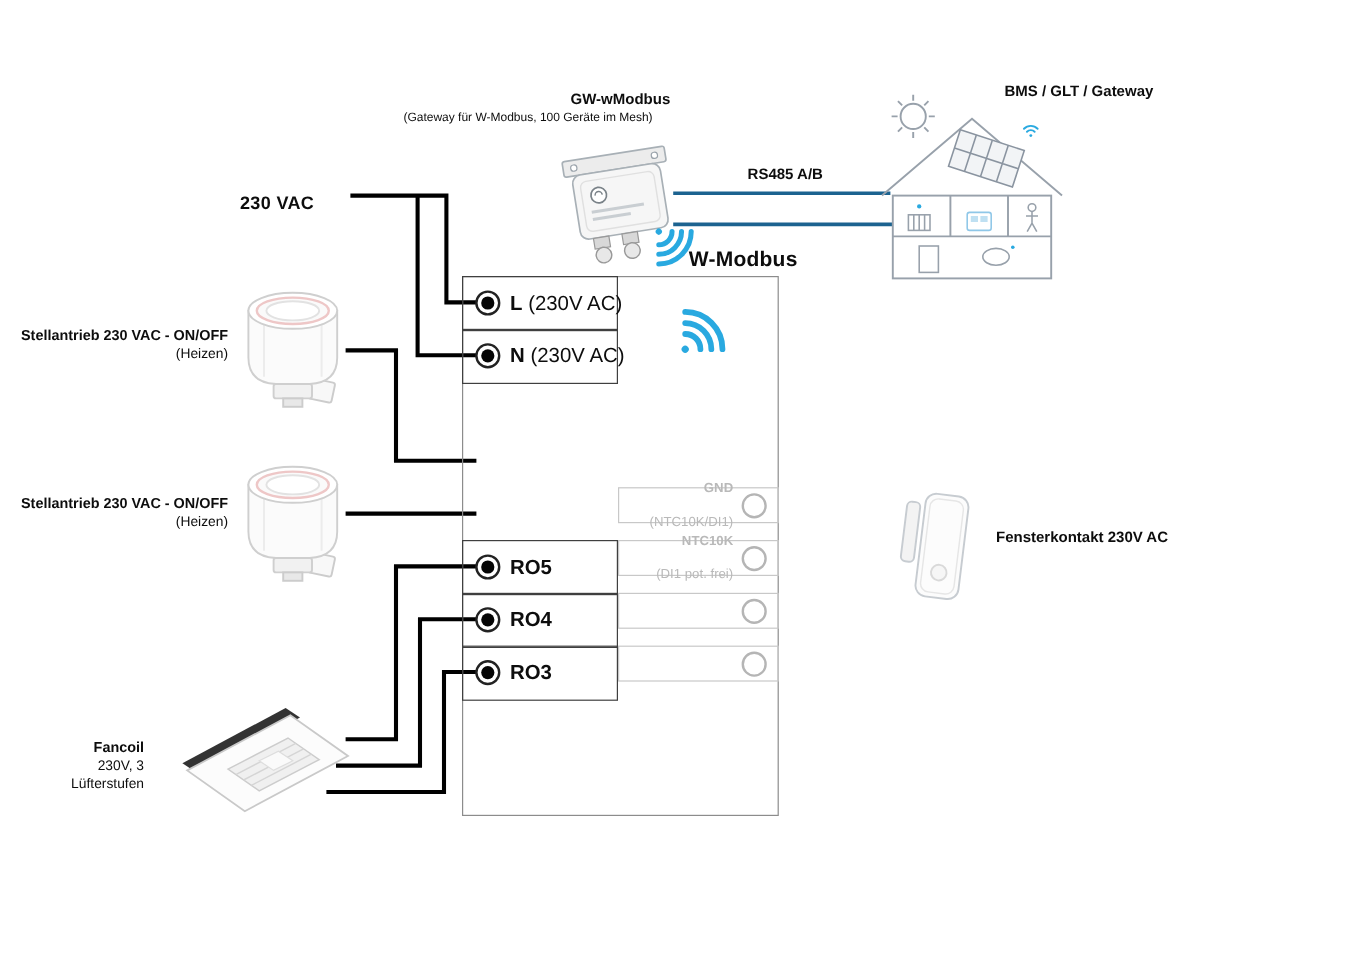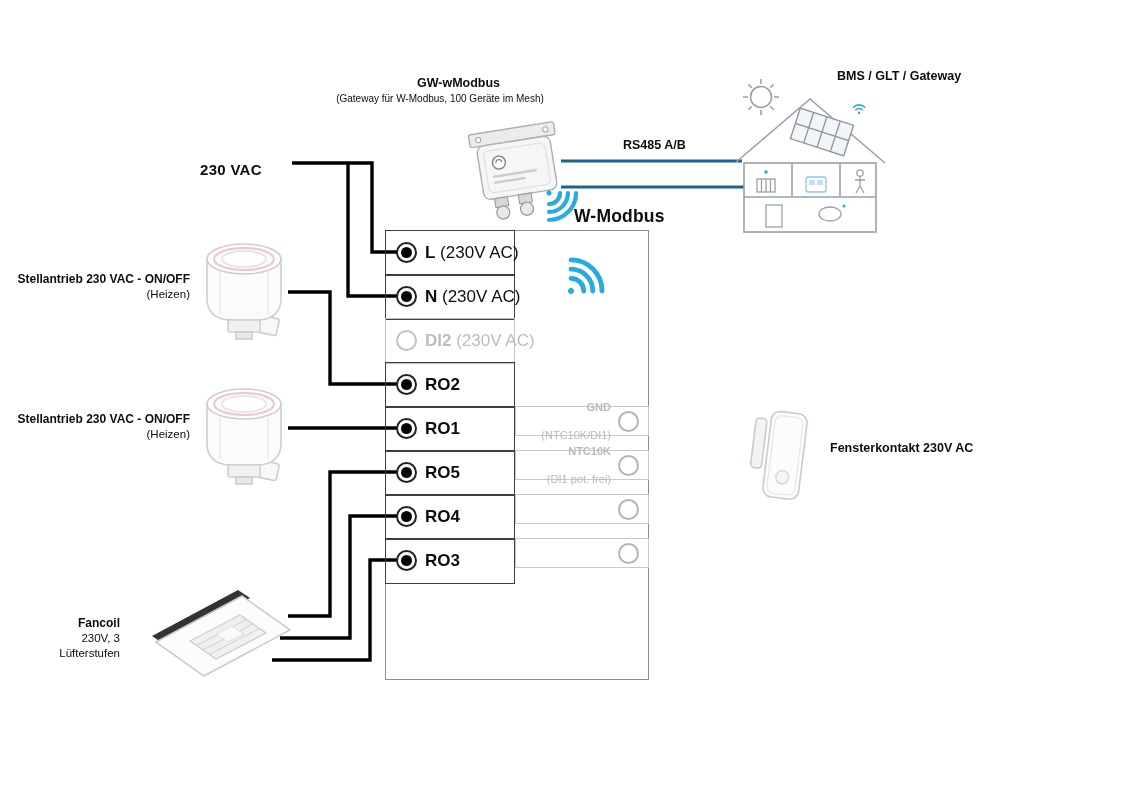--- a/index.html
+++ b/index.html
@@ -5,21 +5,21 @@
   * { margin:0; padding:0; box-sizing:border-box; }
   html,body { background:#ffffff; }
   body { font-family:"Liberation Sans", sans-serif; color:#111; }
   .canvas { position:relative; width:1132px; height:800px; background:#fff; overflow:hidden; }
   svg.layer { position:absolute; left:0; top:0; width:1132px; height:800px; pointer-events:none; }
 
   .lbl { position:absolute; color:#0d0d0d; line-height:1.25; }
   .b   { font-weight:bold; }
 
   .lbl-230vac { left:200px; top:161px; font-size:15px; font-weight:bold; letter-spacing:.3px; }
-  .lbl-gw-title { left:417px; top:76px; width:200px; font-size:12.5px; font-weight:bold; text-align:left; }
+  .lbl-gw-title { left:417px; top:76px; width:200px; font-size:12.5px; font-weight:bold; text-align:center; }
   .lbl-gw-sub   { left:300px; top:93px; width:280px; font-size:10px; text-align:center; }
   .lbl-bms   { left:793px; top:69px; font-size:12.5px; font-weight:bold;padding-left:44px; }
   .lbl-rs485 { left:623px; top:138px; font-size:12.5px; font-weight:bold; }
   .lbl-wmodbus { left:574px; top:206px; font-size:17.5px; font-weight:bold; letter-spacing:.2px; }
   .lbl-act1 { left:10px; top:272px; width:180px; font-size:12px; text-align:right; }
   .lbl-act2 { left:10px; top:412px; width:180px; font-size:12px; text-align:right; }
   .lbl-fancoil { left:0px; top:616px; width:120px; font-size:12px; text-align:right;padding-left:47px; }
   .lbl-fenster { left:830px; top:441px; font-size:12.5px; font-weight:bold; }
   .sub-line { font-weight:normal; font-size:11.5px; }
 
@@ -186,36 +186,20 @@
         <span class="dot"></span>
       </span>
     <span class="t-text"><b>L</b><span> (230V AC)</span></span>
   </div>
   <div class="t-row" style="top:274px">
     <span class="t-circle">
         <span class="dot"></span>
       </span>
     <span class="t-text"><b>N</b><span> (230V AC)</span></span>
   </div>
-  <div class="t-row inactive" style="top:318px">
-    <span class="t-circle"></span>
-    <span class="t-text"><b>DI2</b><span> (230V AC)</span></span>
-  </div>
-  <div class="t-row" style="top:362px">
-    <span class="t-circle">
-        <span class="dot"></span>
-      </span>
-    <span class="t-text"><b>RO2</b><span></span></span>
-  </div>
-  <div class="t-row" style="top:406px">
-    <span class="t-circle">
-        <span class="dot"></span>
-      </span>
-    <span class="t-text"><b>RO1</b><span></span></span>
-  </div>
   <div class="t-row" style="top:450px">
     <span class="t-circle">
         <span class="dot"></span>
       </span>
     <span class="t-text"><b>RO5</b><span></span></span>
   </div>
   <div class="t-row" style="top:494px">
     <span class="t-circle">
         <span class="dot"></span>
       </span>

